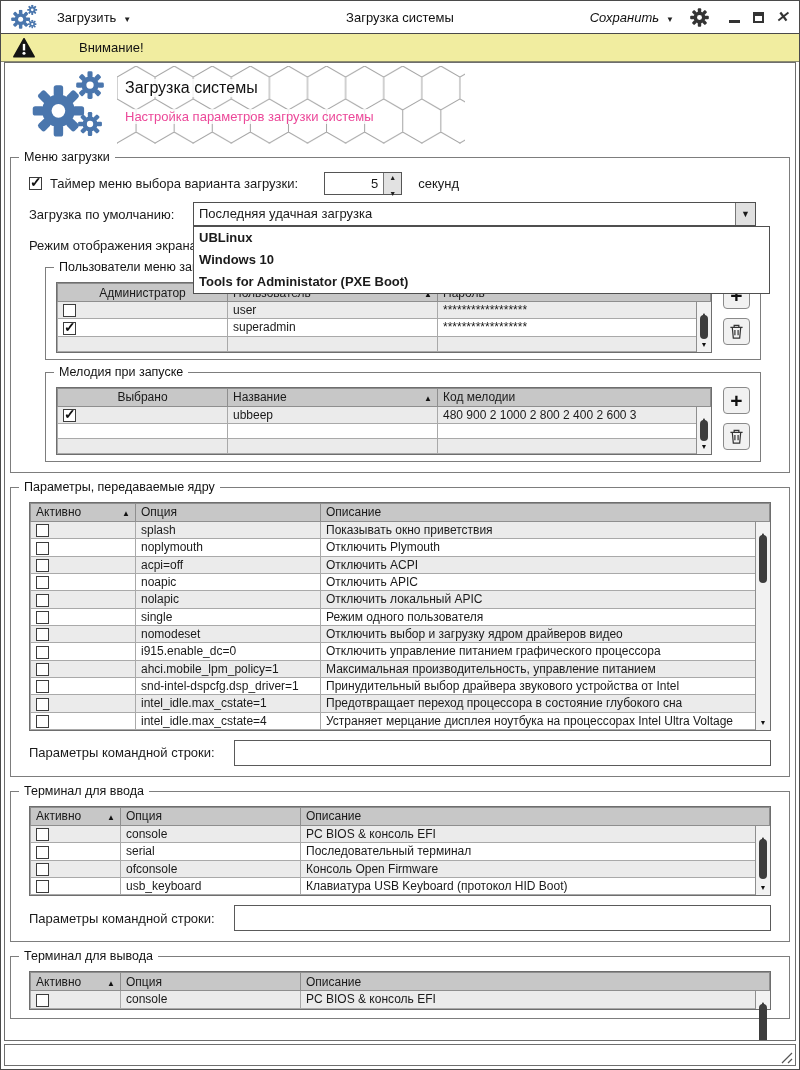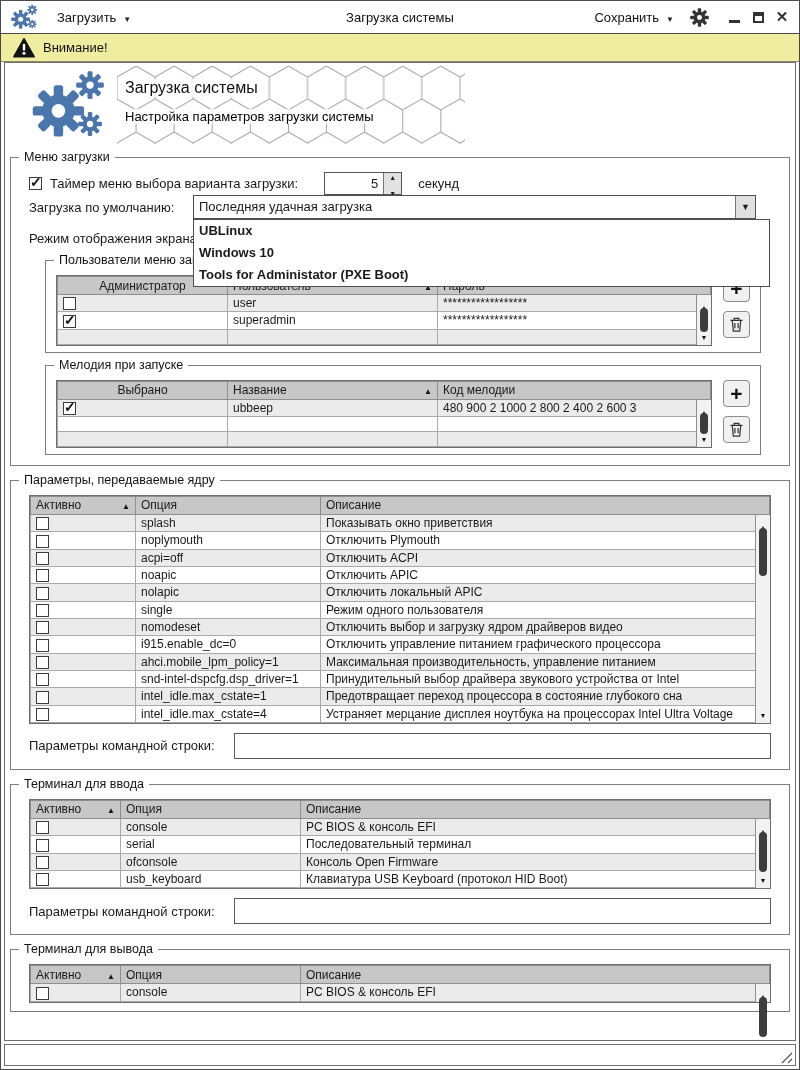--- a/index.html
+++ b/index.html
@@ -20,53 +20,53 @@
     height: 33px; flex: 0 0 33px;
     display: flex; align-items: center;
     padding: 0 10px; position: relative;
     border-bottom: 1px solid #4a4a4a; background: #fff;
   }
   .tb-left { display: flex; align-items: center; gap: 16px; }
   .tb-title {
     position: absolute; left: 50%; transform: translateX(-50%);
     font-size: 13px; color: #111; white-space: nowrap;
   }
-  .tb-right { margin-left: auto; display: flex; align-items: center; gap: 16px; }
+  .tb-right { margin-left: auto; display: flex; align-items: center; gap: 16px; font-style: italic; }
   .tb-btn {
     background: none; border: none; font: inherit; font-size: 13px;
     display: flex; align-items: center; gap: 7px; color: #111; cursor: default;
   }
   .dd-caret::before { content: "▼"; font-size: 8px; color: #222; }
   .win-controls { display: flex; align-items: center; gap: 10px; margin-left: 2px; }
   .wc { display: inline-flex; align-items: center; justify-content: center; width: 14px; height: 14px; }
   .min-glyph { width: 11px; height: 3px; background: #333; margin-top: 8px; }
   .max-glyph { width: 11px; height: 11px; border: 2px solid #333; border-top-width: 4px; }
   .x-icon::before { content: "✕"; font-size: 15px; font-weight: bold; color: #333; line-height: 1; }
   
   .warnbar {
     height: 28px; flex: 0 0 28px;
     background: #f1eda0; border-bottom: 1px solid #8b8b6d;
     display: flex; align-items: center; gap: 8px; padding: 0 12px;
   }
-  .warnbar span { font-size: 13px; color: #111; }
+  .warnbar span { font-size: 13px; color: #111; margin-left: 36px; }
   
   .main {
     flex: 1 1 auto; margin: 0 3px; border: 1px solid #6e6e6e;
     background: #fff; overflow: hidden; position: relative; padding-bottom: 4px;
   }
   
   .hero { position: relative; height: 80px; margin-top: 2px; }
   .hero-logo { position: absolute; left: 26px; top: 6px; }
   .hexes { position: absolute; left: 112px; top: 1px; }
   .hero-title {
     position: absolute; left: 116px; top: 14px; font-size: 16px; color: #111;
     background: rgba(255,255,255,.8); padding: 0 4px;
   }
   .hero-sub {
-    position: absolute; left: 116px; top: 44px; font-size: 13px; color: #000000;
+    position: absolute; left: 116px; top: 44px; font-size: 13px; color: #ec4899;
     background: rgba(255,255,255,.8); padding: 0 4px;
   }
   
   .fs {
     position: relative; border: 1px solid #7d7d7d; margin: 14px 5px 0;
     padding: 12px 14px 8px;
   }
   .fs > .legend {
     position: absolute; top: -8px; left: 8px; background: #fff;
     padding: 0 5px; font-size: 12.5px; color: #111; white-space: nowrap;
@@ -85,21 +85,21 @@
   }
   .spinner { display: flex; margin-left: 18px; height: 23px; border: 1px solid #555; }
   .spin-value { width: 58px; background: #fff; font-size: 13px; text-align: right; padding: 3px 5px 0 0; }
   .spin-btn {
     width: 18px; background: #e2e2e2; border-left: 1px solid #777;
     display: flex; flex-direction: column; align-items: center; justify-content: center; gap: 1px;
   }
   .spin-up::before { content: "▲"; font-size: 7px; color: #222; line-height: 1; }
   .spin-down::before { content: "▼"; font-size: 7px; color: #222; line-height: 1; }
   .unit { margin-left: 8px; }
-  .combo-row { }
+  .combo-row { margin-top: 7px; }
   .combo-label { width: 164px; flex: 0 0 164px; }
   .combo { flex: 1; height: 24px; border: 1px solid #4f4f4f; display: flex; position: relative; background: #fff; margin-right: 15px; }
   .combo-text { flex: 1; font-size: 13px; padding: 3px 5px 0; white-space: nowrap; overflow: hidden; }
   .combo-btn { width: 20px; background: #e0e0e0; border-left: 1px solid #777; display: flex; align-items: center; justify-content: center; }
   .combo-btn::before { content: "▼"; font-size: 9px; color: #1a1a1a; }
   .dd-list {
     position: absolute; top: 23px; left: -1px; width: calc(100% + 16px);
     background: #fff; border: 1px solid #4f4f4f; z-index: 40; font-weight: bold;
   }
   .dd-item { height: 22px; font-size: 13px; padding: 3px 5px 0; white-space: nowrap; }

